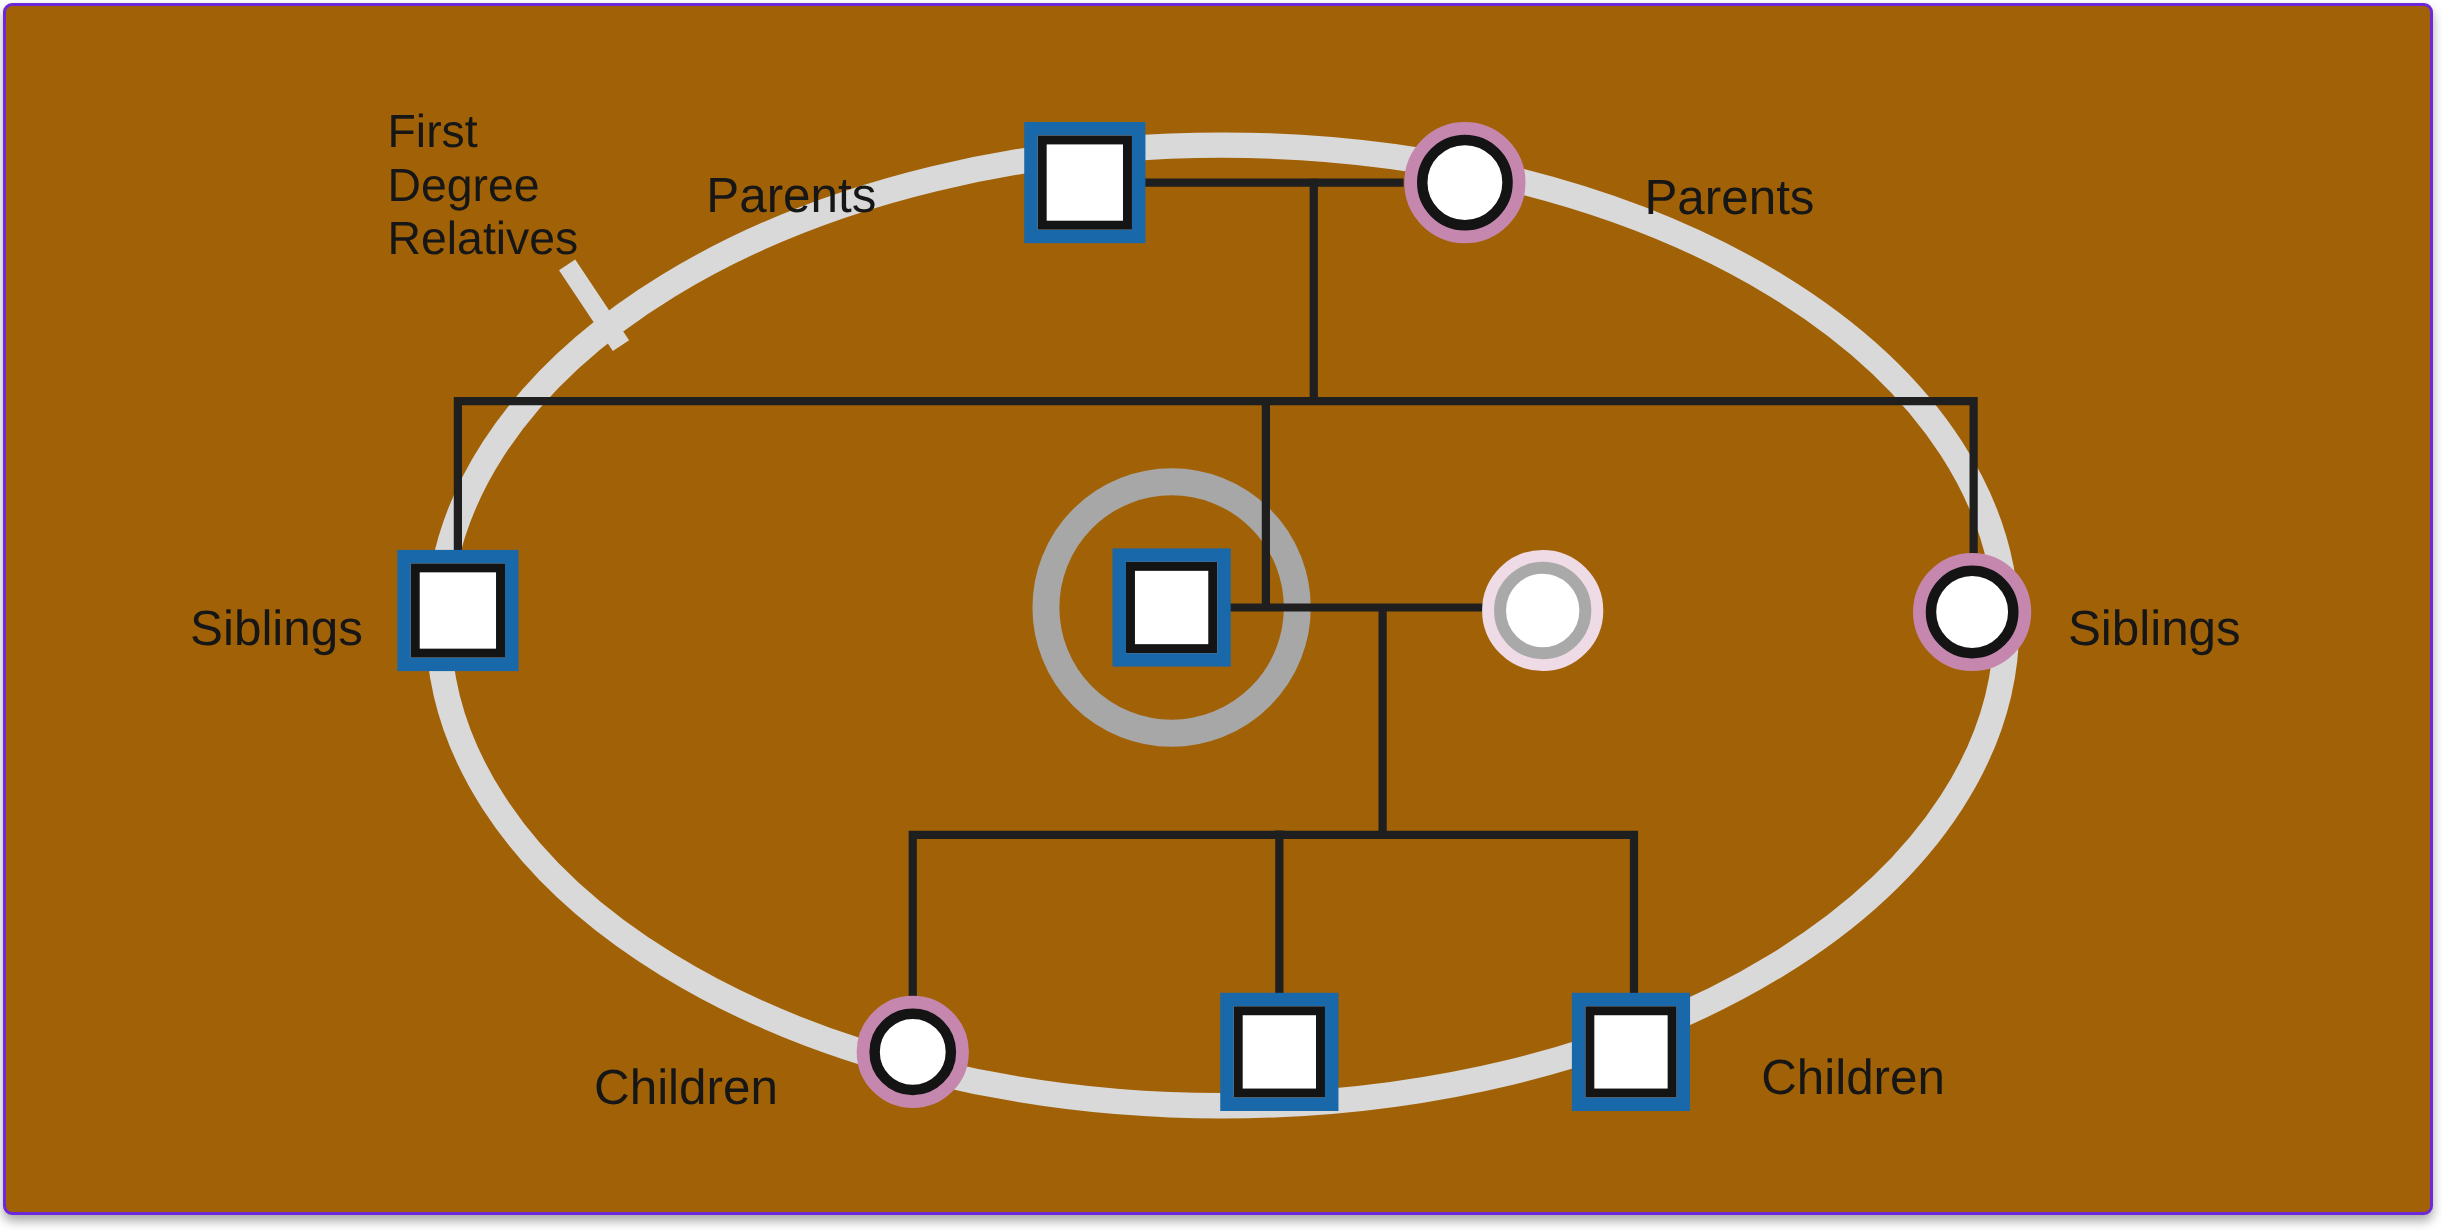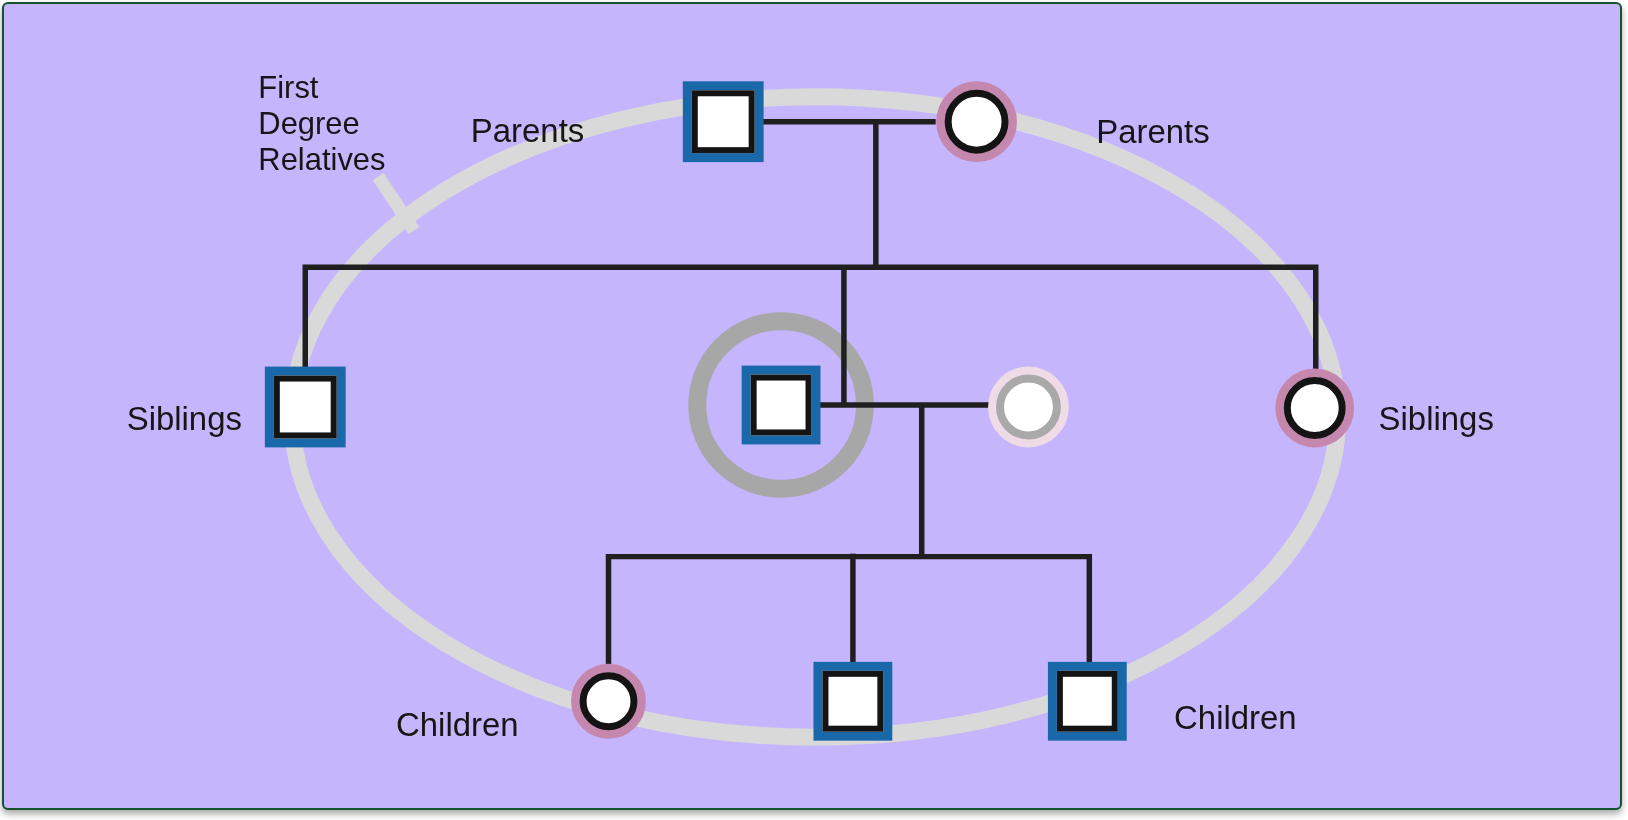--- a/index.html
+++ b/index.html
@@ -1,19 +1,19 @@
 <!DOCTYPE html>
 <html><head>
 <meta charset="utf-8">
 <style>
   html, body { margin:0; padding:0; background:#ffffff; }
   body { width:1628px; height:820px; position:relative;
          font-family:"Liberation Sans", sans-serif; }
   .frame { position:absolute; left:2px; top:2px; width:1616px; height:804px;
-           background:#c4b5fd; border:2px solid #14532d; border-radius:6px;
+           background:#a16207; border:2px solid #6d28d9; border-radius:6px;
            box-shadow:0 4px 7px rgba(0,0,0,.35); overflow:hidden; }
   svg { display:block; }
   text { fill:#161616; }
   .lbl  { font-size:33px; }
   .lbl-sm { font-size:31px; }
 </style>
 </head>
 <body>
 
 <div class="frame">

